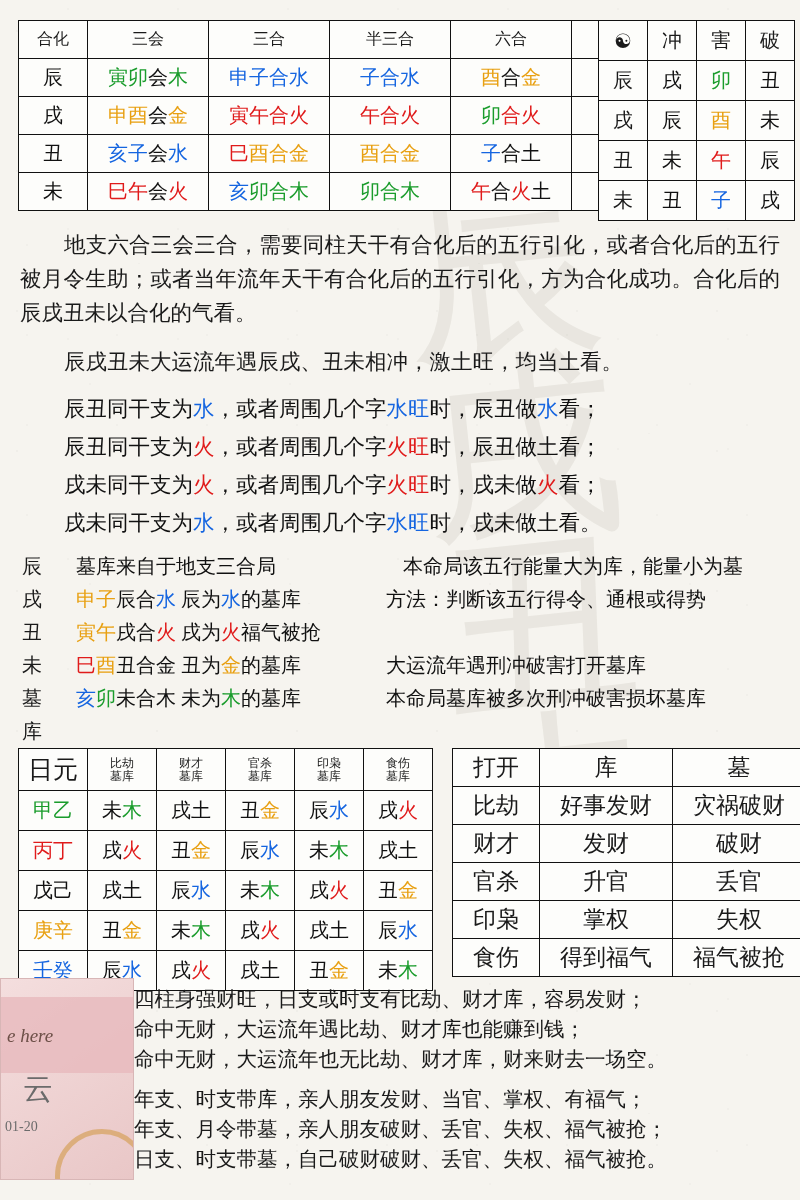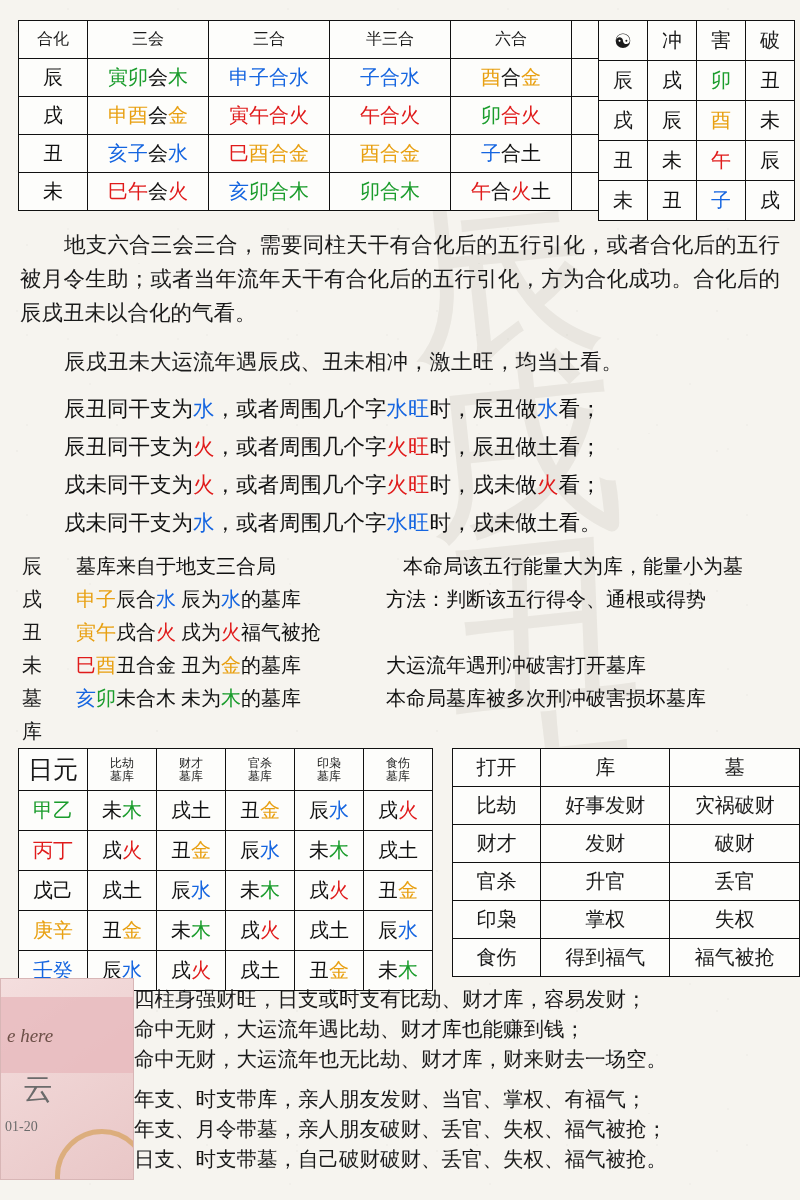--- a/index.html
+++ b/index.html
@@ -84,21 +84,21 @@
   #muku .right{position:absolute;left:368px;height:37px;line-height:37px;white-space:nowrap;}
 
   
   #t-riyuan{position:absolute;left:18px;top:748px;}
   #t-riyuan td{height:37px;font-size:20px;}
   #t-riyuan td.hd{font-size:12px;line-height:13px;white-space:normal;padding:2px 3px;width:62px;}
   #t-riyuan td.hd.big{font-size:25px;line-height:37px;width:62px;}
   #t-riyuan td.cell{width:62px;}
 
   #t-dakai{position:absolute;left:452px;top:748px;}
-  #t-dakai td{height:37px;font-size:20px;padding:0 20px;}
+  #t-dakai td{height:37px;font-size:23px;padding:0 20px;}
   #t-dakai td.c1{width:78px;}
   #t-dakai td.c2{width:126px;}
   #t-dakai td.c3{width:126px;}
 
   
   .stamp{
     position:absolute;left:0;top:978px;width:132px;height:200px;
     background:linear-gradient(145deg,#f4dede,#e9c7c7);
     border:1px solid #d8b6b6;
     overflow:hidden;

